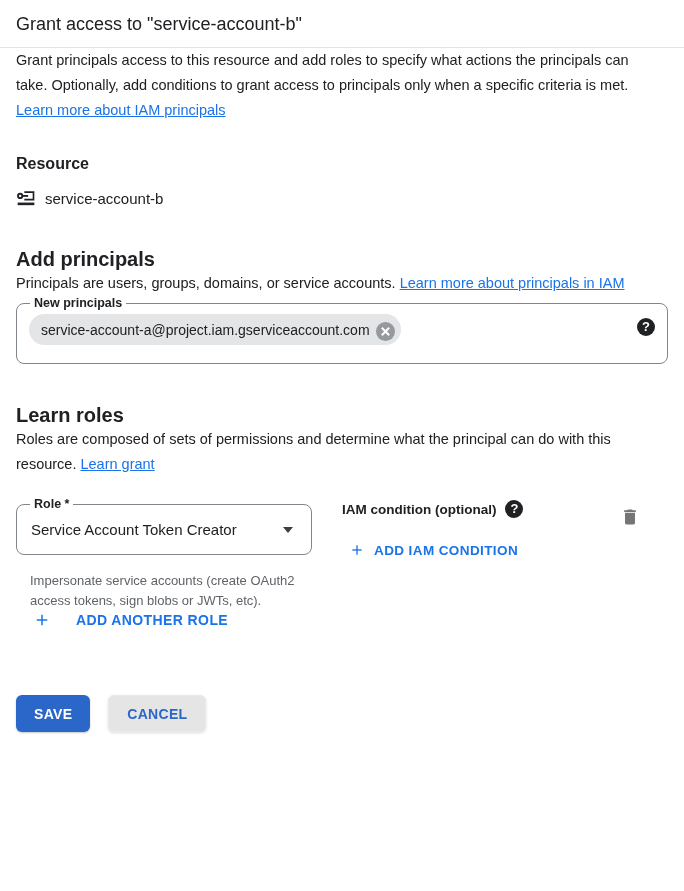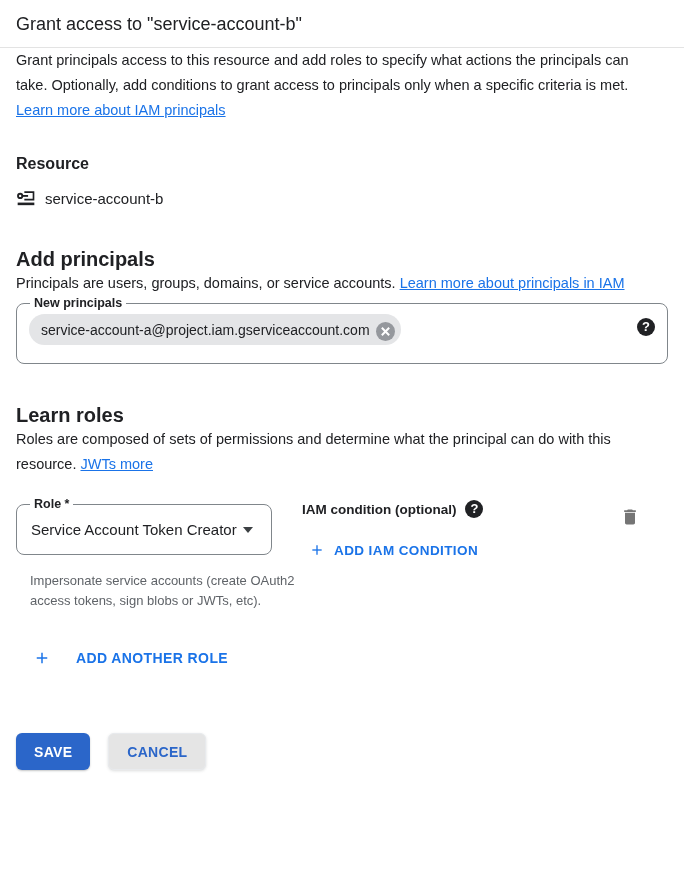--- a/index.html
+++ b/index.html
@@ -71,21 +71,21 @@
   }
   .help-icon {
     width: 18px; height: 18px; border-radius: 50%;
     background: #202124; color: #fff;
     font-size: 13px; font-weight: bold; line-height: 18px;
     display: inline-flex; align-items: center; justify-content: center;
     cursor: pointer; flex: none;
     margin-top: 4px;
   }
   .role-row { display: flex; align-items: flex-start; margin-top: 20px; }
-  .role-field { width: 256px; flex: none; }
+  .role-field { width: 296px; flex: none; }
   .role-select {
     display: flex; align-items: center; justify-content: space-between;
     padding: 6px 2px 6px 2px; cursor: pointer; font-size: 15px;
   }
   .dropdown-arrow {
     width: 0; height: 0;
     border-left: 5px solid transparent;
     border-right: 5px solid transparent;
     border-top: 6px solid #3c4043;
     margin-right: 4px;
@@ -104,21 +104,21 @@
   .add-condition-btn { margin-top: 24px; margin-left: 7px; }
   .trash-btn {
     margin-left: auto; margin-right: 28px; margin-top: 10px;
     background: none; border: none; padding: 0; cursor: pointer;
   }
   .role-help {
     margin-top: 9px; margin-left: 14px;
     width: 275px;
     font-size: 13px; line-height: 20px; color: #5f6368;
   }
-  .add-role-btn { margin-top: 38px; margin-left: 17px; font-size: 14px; gap: 25px; }
+  .add-role-btn { margin-left: 17px; font-size: 14px; gap: 25px; }
   .footer { display: flex; gap: 18px; margin-top: 62px; }
   .btn {
     font-family: "Liberation Sans", sans-serif;
     font-size: 14px; font-weight: bold; letter-spacing: 0.3px;
     border-radius: 6px; padding: 0 18px; height: 37px;
     cursor: pointer;
     display: inline-flex; align-items: center; justify-content: center;
   }
   .btn-primary {
     background: #2b66c9; color: #fff; border: none;
@@ -175,21 +175,21 @@
             </svg>
           </button>
         </span>
         <span class="help-icon">?</span>
       </div>
     </fieldset>
 
     <h2 class="section-heading-lg">Learn roles</h2>
     <p class="body-text sub-text">
       <span>Roles are composed of sets of permissions and determine what the principal can do with this resource.</span>
-      <a class="link">JWTs more</a>
+      <a class="link">Learn grant</a>
     </p>
 
     <div class="role-row">
       <fieldset class="gcp-field role-field">
         <legend>Role *</legend>
         <div class="role-select">
           <span>Service Account Token Creator</span>
           <span class="dropdown-arrow"></span>
         </div>
       </fieldset>

